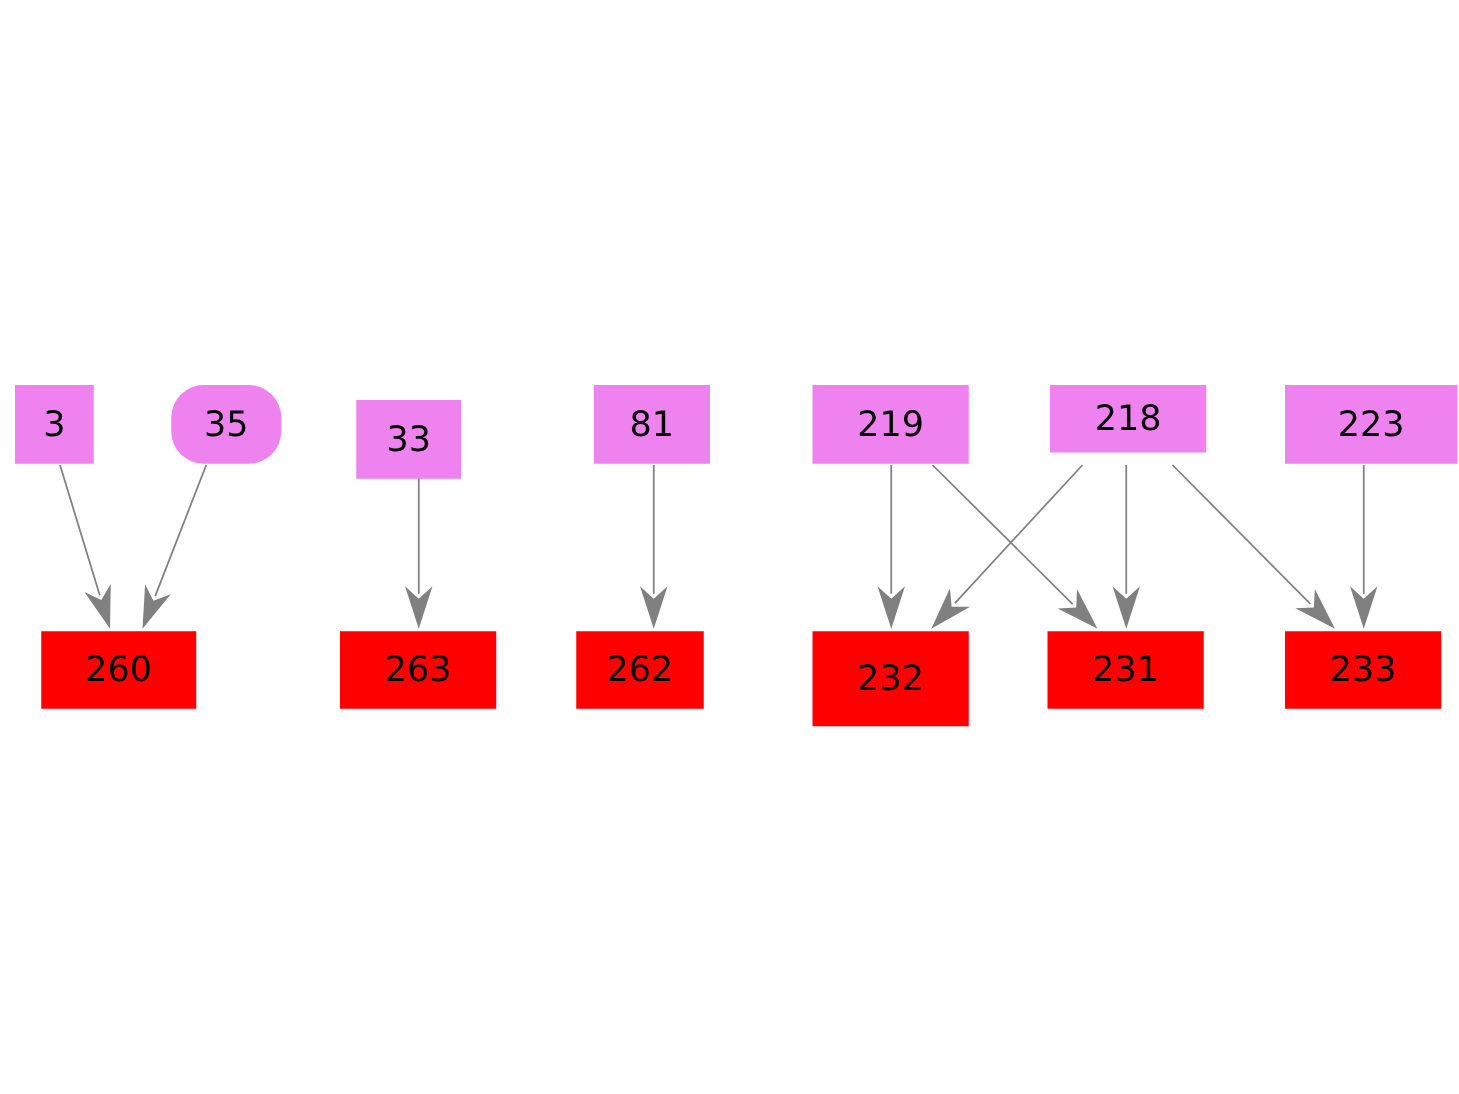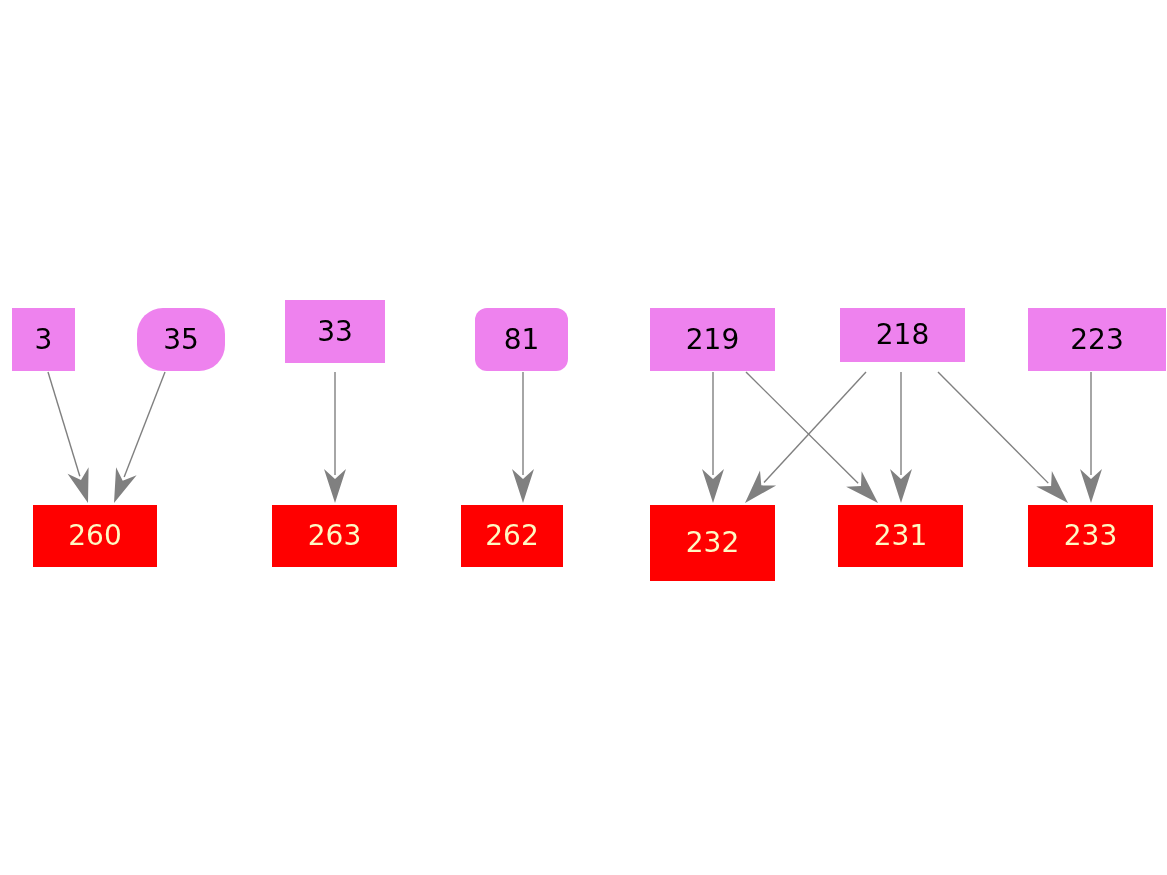--- a/index.html
+++ b/index.html
@@ -34,21 +34,21 @@
     font-size: 28px;
     line-height: 1;
     letter-spacing: 0px;
   }
   .node-source {
     background: #ee82ee;
     color: #000000;
   }
   .node-target {
     background: #ff0000;
-    color: #fef9c3;
+    color: #000000;
   }
   .node-label {
     display: block;
     white-space: nowrap;
   }
 </style>
 </head>
 <body>
 
 <div id="canvas">
@@ -94,24 +94,24 @@
         <polygon points="1091.00,503.00 1080.00,469.00 1091.00,479.00 1102.00,469.00" fill="#808080"></polygon>
       </g>
     </svg>
   <div id="node-layer">
       <div class="node node-source" style="left: 12px; top: 308px; width: 63px; height: 63px;">
         <span class="node-label">3</span>
       </div>
       <div class="node node-source" style="left: 137px; top: 308px; width: 88px; height: 63px; border-radius: 26px;">
         <span class="node-label">35</span>
       </div>
-      <div class="node node-source" style="left: 285px; top: 300px; width: 100px; height: 63px;">
+      <div class="node node-source" style="left: 285px; top: 320px; width: 84px; height: 63px;">
         <span class="node-label">33</span>
       </div>
-      <div class="node node-source" style="left: 475px; top: 308px; width: 93px; height: 63px; border-radius: 12px;">
+      <div class="node node-source" style="left: 475px; top: 308px; width: 93px; height: 63px;">
         <span class="node-label">81</span>
       </div>
       <div class="node node-source" style="left: 650px; top: 308px; width: 125px; height: 63px;">
         <span class="node-label">219</span>
       </div>
       <div class="node node-source" style="left: 840px; top: 308px; width: 125px; height: 54px;">
         <span class="node-label">218</span>
       </div>
       <div class="node node-source" style="left: 1028px; top: 308px; width: 138px; height: 63px;">
         <span class="node-label">223</span>

